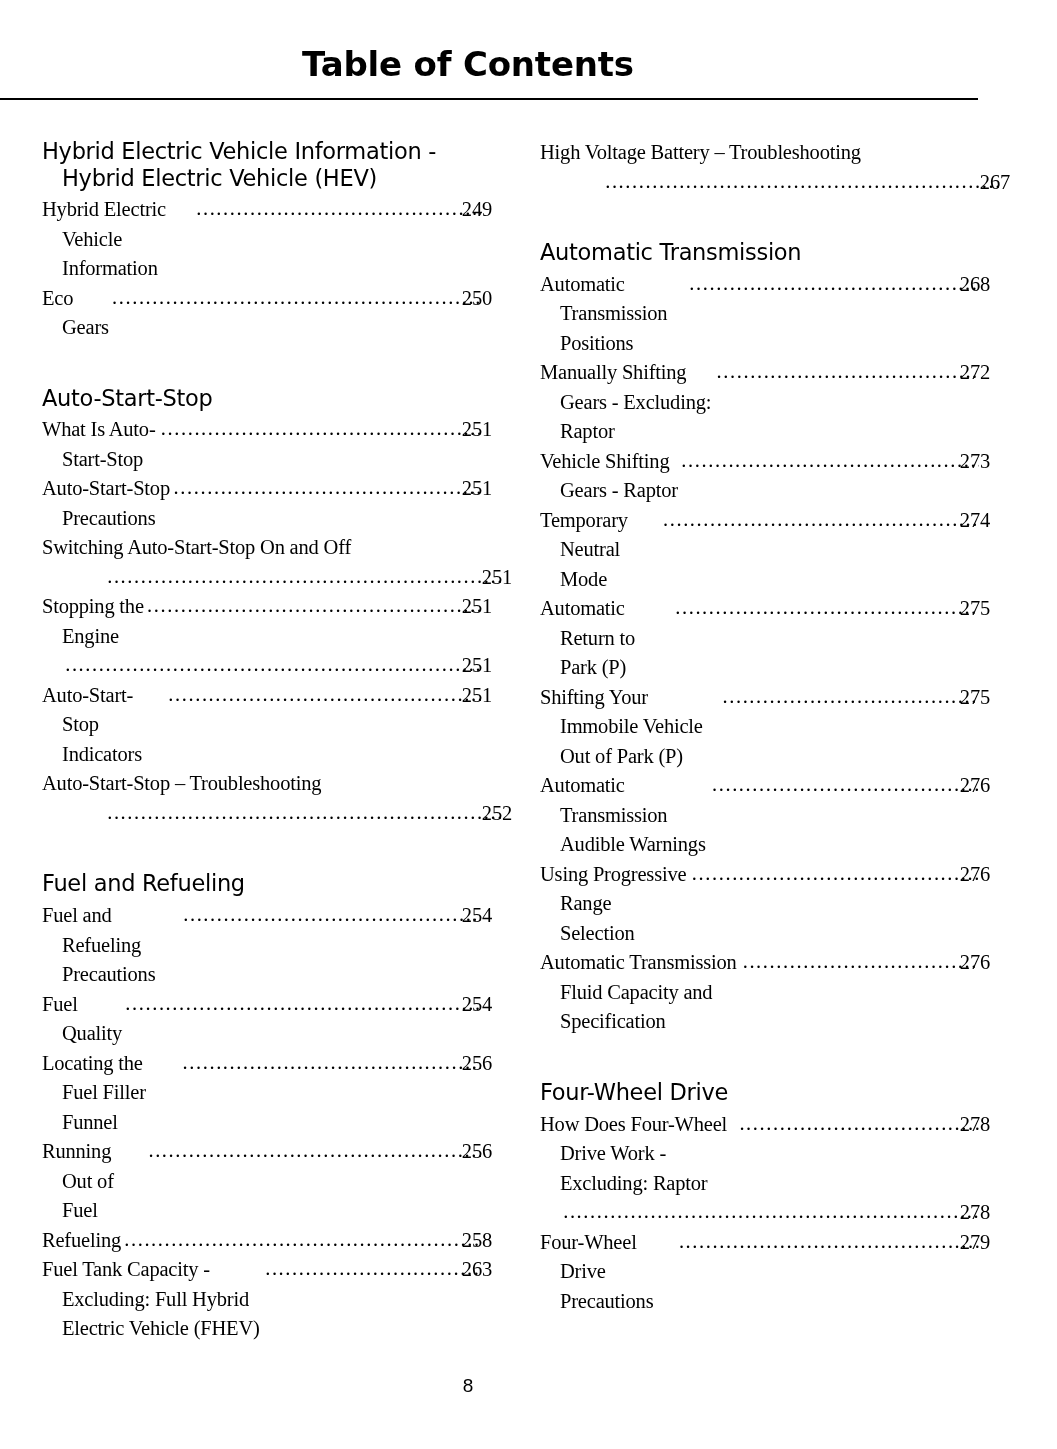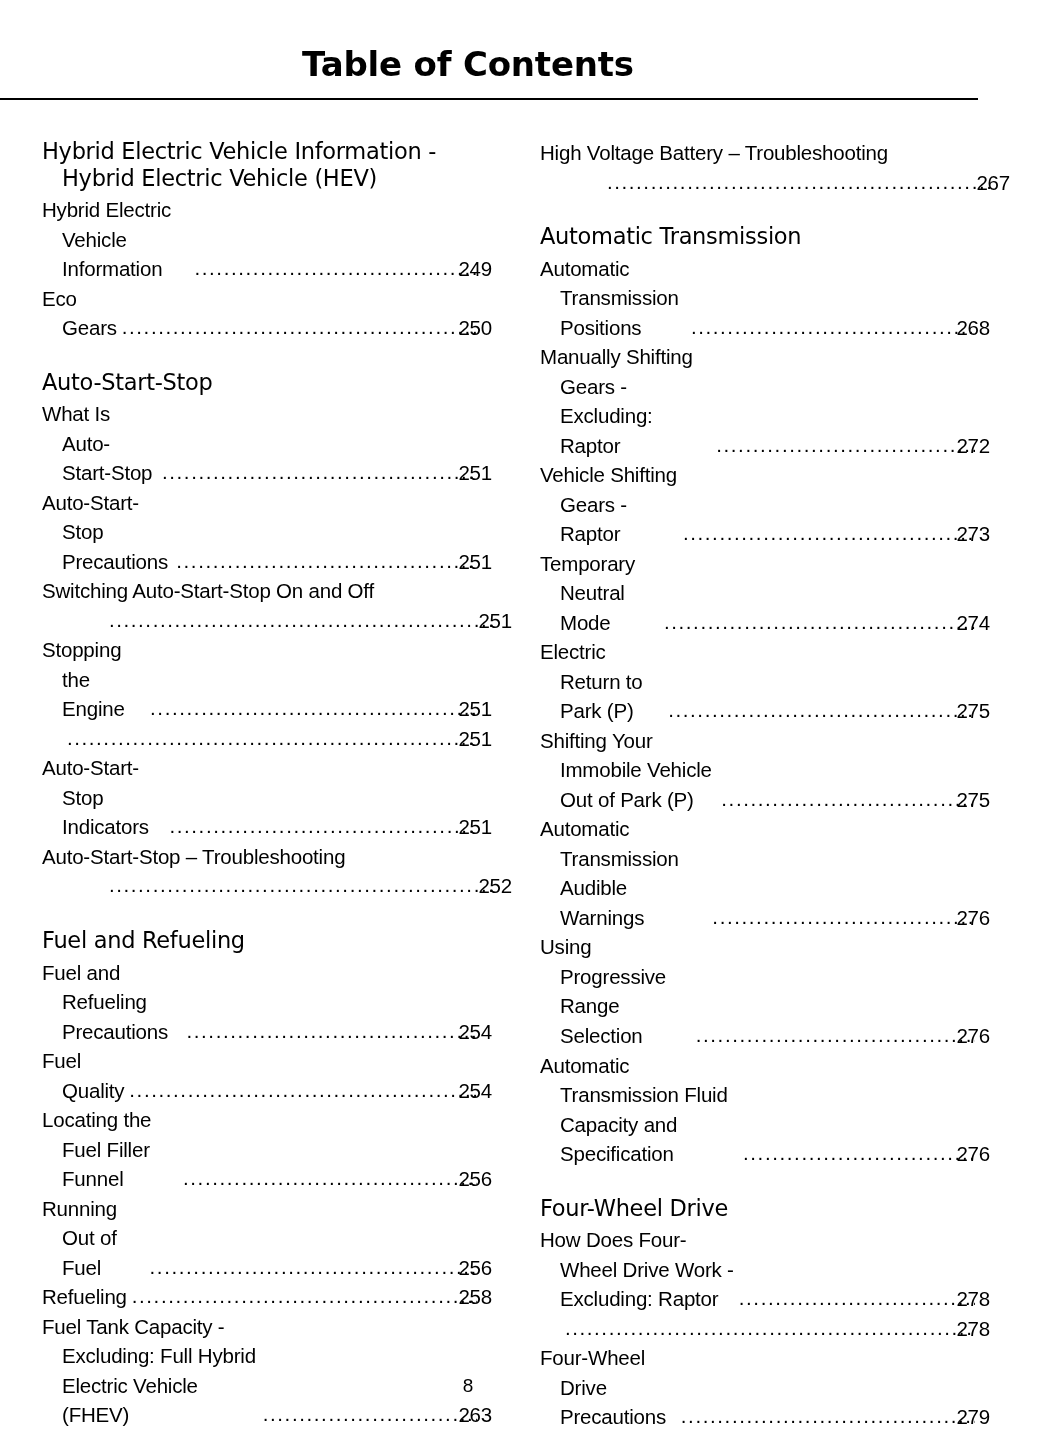--- a/index.html
+++ b/index.html
@@ -43,45 +43,46 @@
     box-sizing: border-box;
   }
   .col {
     width: 450px;
     flex: 0 0 450px;
   }
   .section {
     margin-bottom: 4px;
   }
   .section + .section {
-    margin-top: 26px;
+    margin-top: 42px;
   }
   .section-heading {
     font-family: "DejaVu Sans", sans-serif;
     font-size: 22.5px;
     font-weight: normal;
     line-height: 1.18;
     letter-spacing: -0.3px;
     margin: 0 0 4px 0;
     padding-left: 20px;
     text-indent: -20px;
     white-space: pre-wrap;
   }
   .entry {
     font-size: 20.5px;
     line-height: 1.44;
     letter-spacing: -0.2px;
     margin: 0;
     padding-left: 20px;
     text-indent: -20px;
     display: block;
+    font-family: Liberation Serif, serif;
   }
   .leader-row {
     display: flex;
-    align-items: flex-end;
+    align-items: flex-start;
     width: 100%;
   }
   .leader-label {
     flex: 0 1 auto;
     white-space: pre-wrap;
   }
   .dots {
     flex: 1 1 auto;
     overflow: hidden;
     white-space: nowrap;
@@ -277,21 +278,21 @@
           </div>
           <div class="entry">
             <span class="leader-row">
               <span class="leader-label">Temporary Neutral Mode</span>
               <span class="dots">..........................................................................................</span>
               <span class="pagenum">274</span>
             </span>
           </div>
           <div class="entry">
             <span class="leader-row">
-              <span class="leader-label">Electric Return to Park (P)</span>
+              <span class="leader-label">Automatic Return to Park (P)</span>
               <span class="dots">..........................................................................................</span>
               <span class="pagenum">275</span>
             </span>
           </div>
           <div class="entry">
             <span class="leader-row">
               <span class="leader-label">Shifting Your Immobile Vehicle Out of Park (P)</span>
               <span class="dots">..........................................................................................</span>
               <span class="pagenum">275</span>
             </span>

